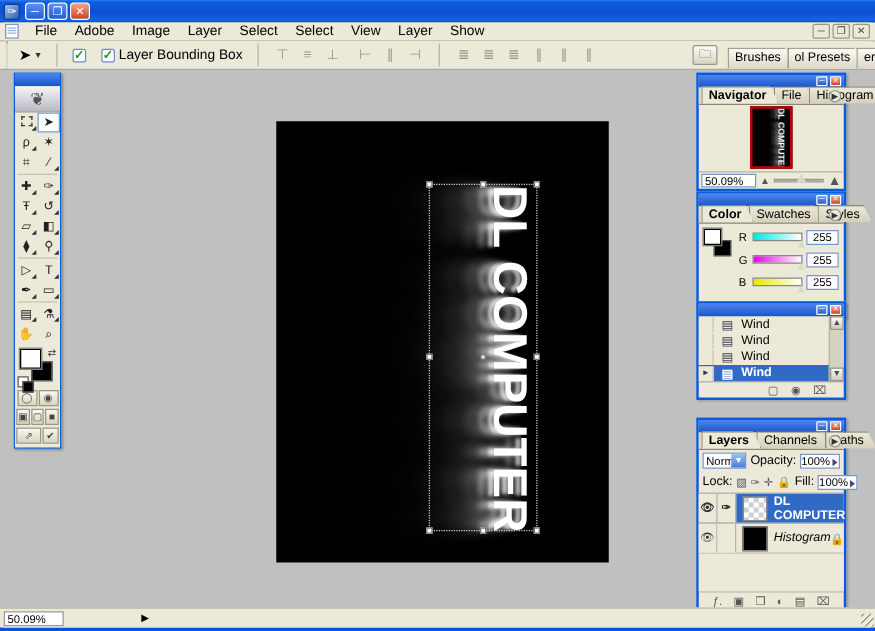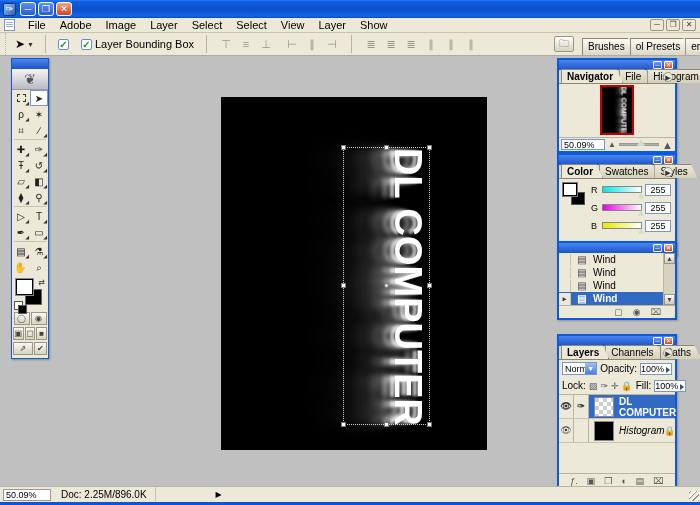--- a/index.html
+++ b/index.html
@@ -507,18 +507,17 @@
         <span>◐</span>
         <span>▤</span>
         <span>⌧</span>
       </div>
     </div>
 
   </div>
 
   <div class="statusbar">
     <div class="st-zoom">50.09%</div>
-    <div class="st-doc">Doc: 2.25M/896.0K</div>
     <div class="st-play">▶</div>
     <div class="grip"></div>
   </div>
 
 </div>
 
 </body></html>

